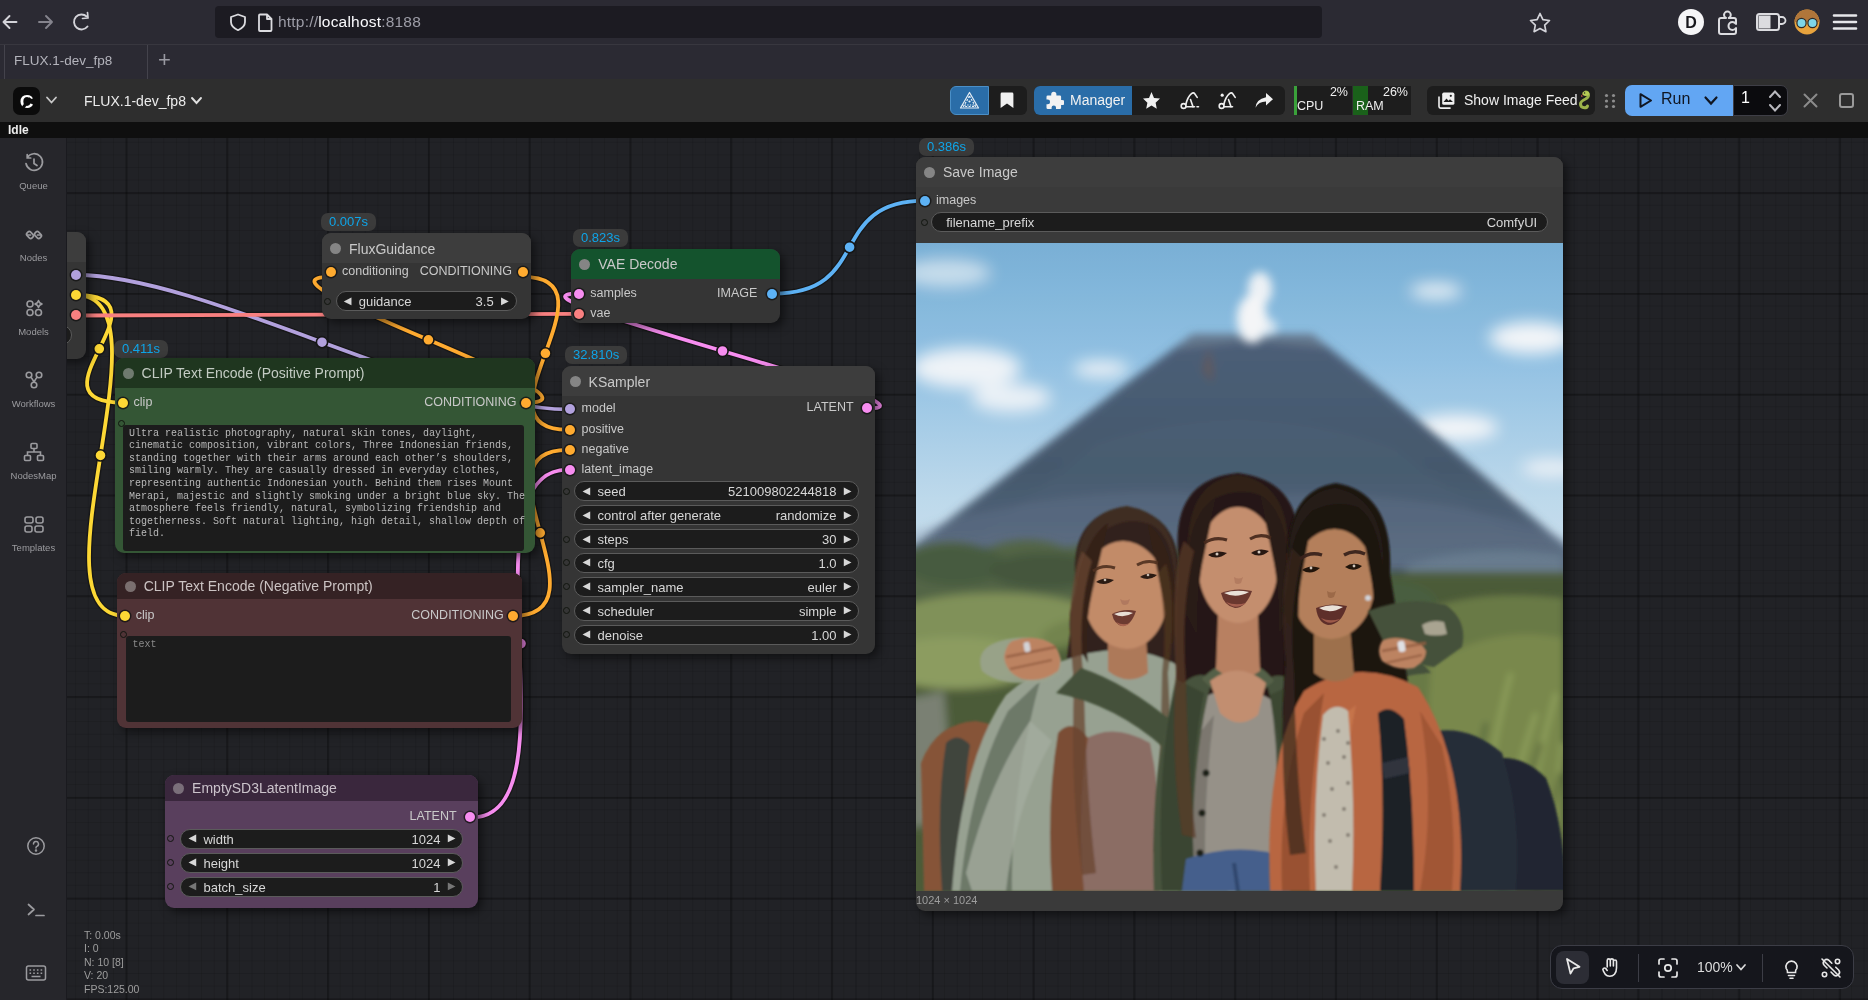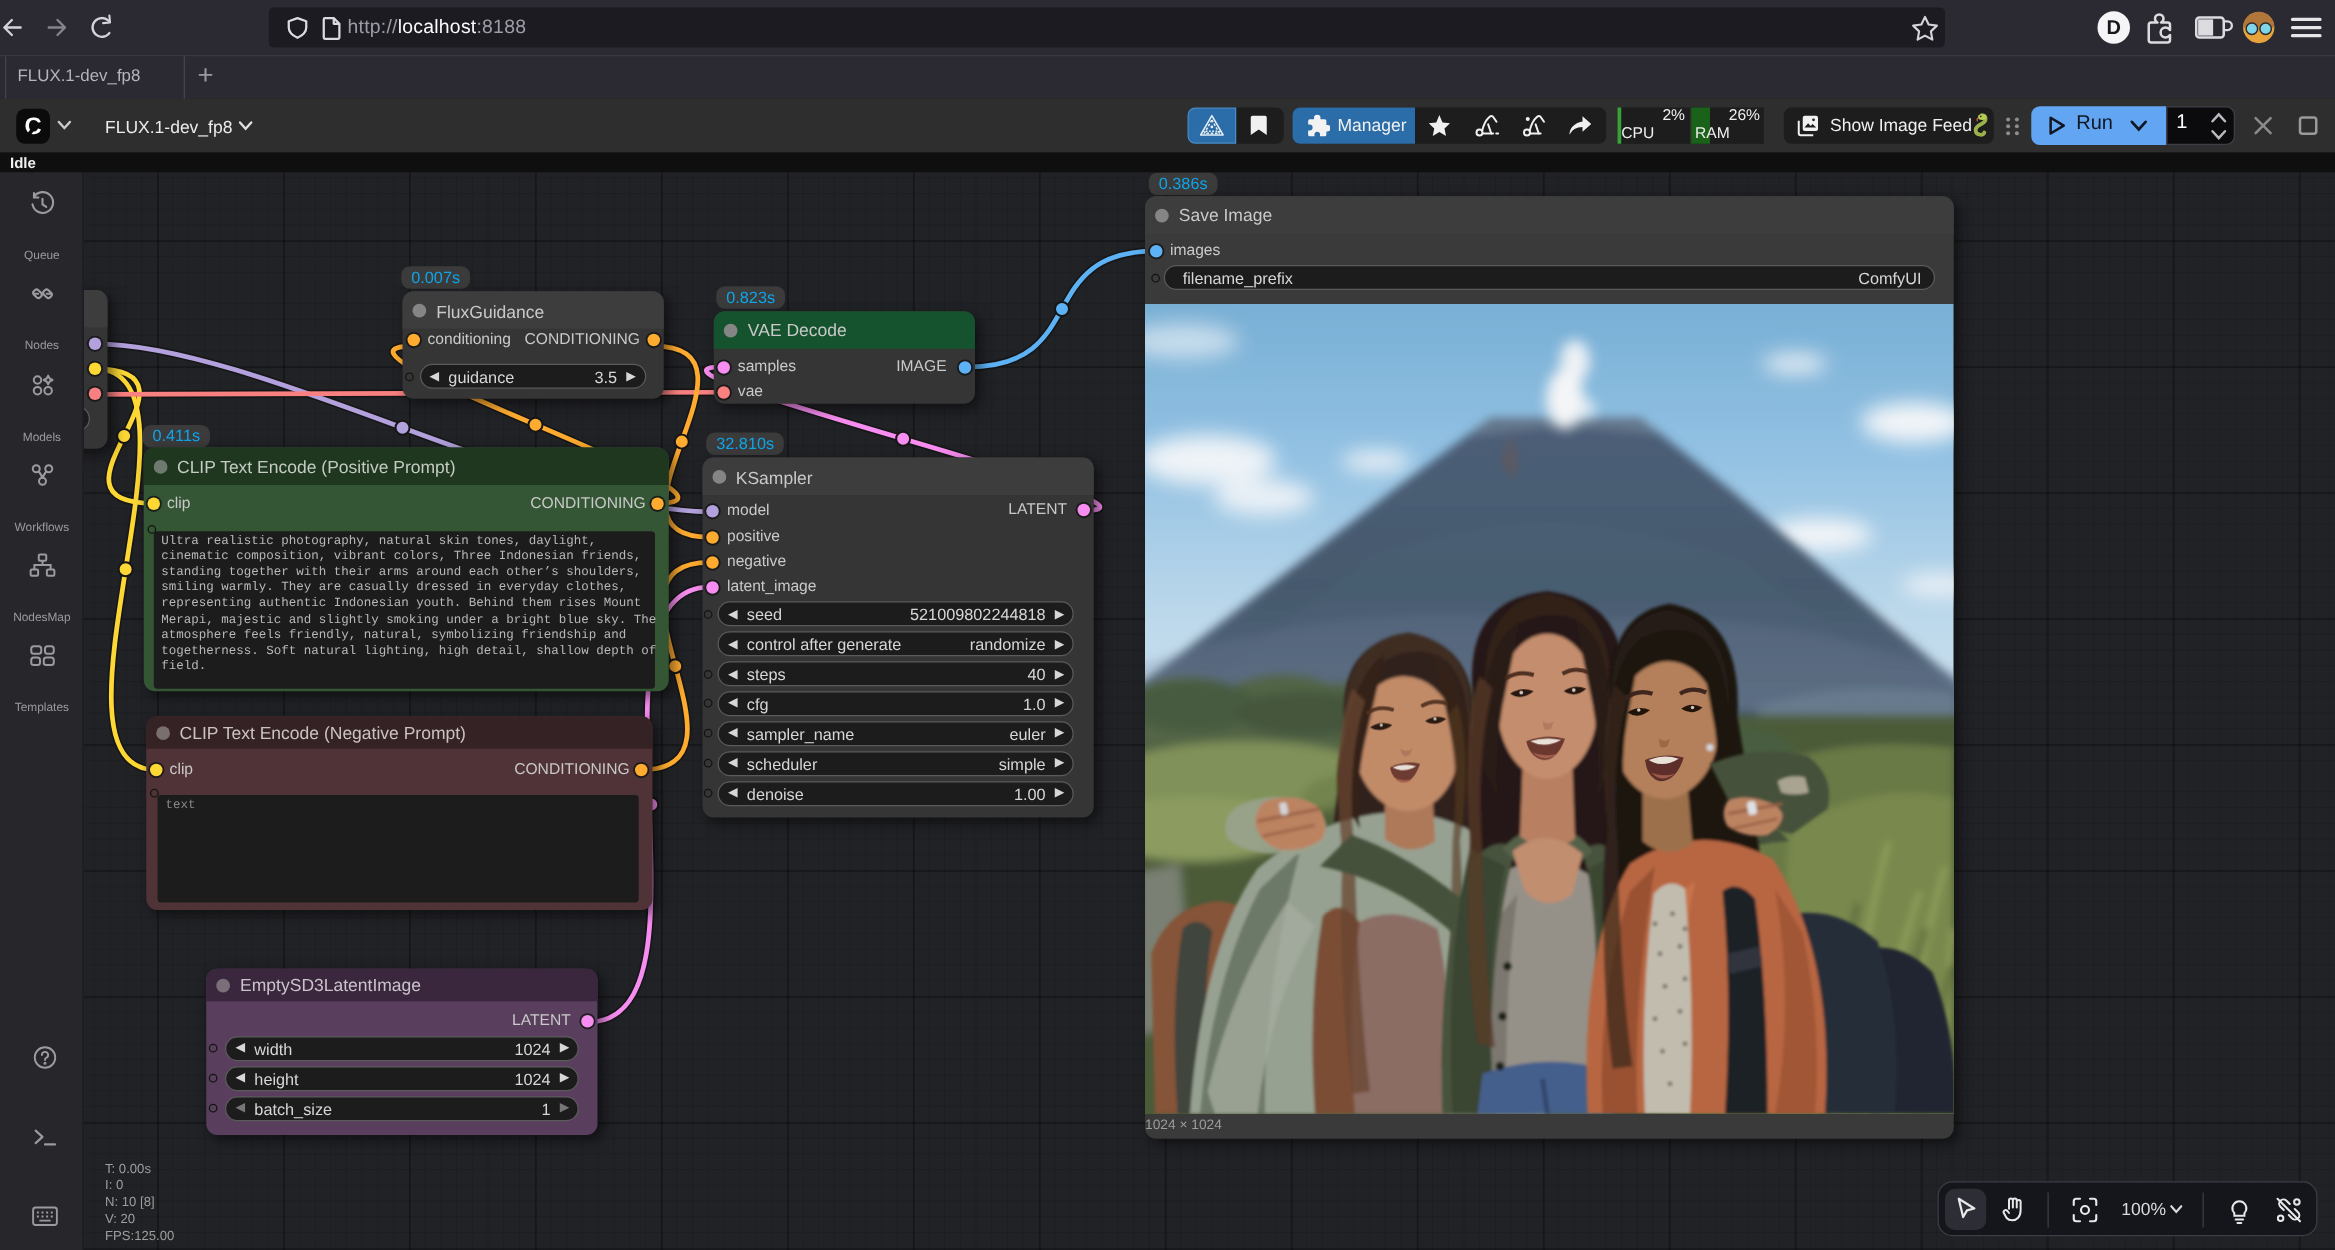--- a/index.html
+++ b/index.html
@@ -3,21 +3,21 @@
 <meta charset="utf-8">
 <style>
   * { margin:0; padding:0; box-sizing:border-box; }
   html,body { width:1868px; height:1000px; overflow:hidden; background:#1f1f1f;
     font-family:"Liberation Sans", sans-serif; }
   .abs { position:absolute; }
   #stage { position:relative; width:1868px; height:1000px; }
 
   
   #topbar { position:absolute; left:0; top:0; width:1868px; height:44px; background:#2b2a33; }
-  #urlbar { position:absolute; left:215px; top:6px; width:1341px; height:32px; background:#1c1b22; border-radius:4px; color:#9a9aa5; font-size:15px; }
+  #urlbar { position:absolute; left:215px; top:6px; width:1107px; height:32px; background:#1c1b22; border-radius:4px; color:#9a9aa5; font-size:15px; }
   #tabbar { position:absolute; left:0; top:44px; width:1868px; height:35px; background:#2b2a33; border-top:1px solid #38373f; }
   #comfybar { position:absolute; left:0; top:79px; width:1868px; height:43px; background:#2e2e2e; }
   #idlebar { position:absolute; left:0; top:122px; width:1868px; height:16px; background:#0f0f0f; }
   #idlebar span { position:absolute; left:8px; top:1px; color:#efefef; font-size:12px; font-weight:bold; }
 
   
   #canvas { position:absolute; left:0; top:138px; width:1868px; height:862px; background:#212226; overflow:hidden;
     background-image:
       linear-gradient(rgba(0,0,0,0.26) 1.5px, transparent 1.5px),
       linear-gradient(90deg, rgba(0,0,0,0.26) 1.5px, transparent 1.5px),
@@ -37,21 +37,21 @@
   .pill .lab { position:absolute; left:22px; top:2px; }
   .pill .val { position:absolute; right:22px; top:2px; }
   .pill .la { position:absolute; left:7px; top:2.5px; font-size:10px; color:#d7d7d7; }
   .pill .ra { position:absolute; right:7px; top:2.5px; font-size:10px; color:#d7d7d7; }
   .badge { position:absolute; height:18px; border-radius:7px; background:#3b3b3b; color:#0ea5e9; font-size:13px; padding:1px 8px 0 8px; }
   .ta { position:absolute; background:#1c1c1c; border-radius:3px; color:#b8b8b8; font-family:"Liberation Mono", monospace; font-size:10px; line-height:12.55px; padding:3px 0 0 6px; white-space:pre; }
 
   
   #sidebar { position:absolute; left:0; top:138px; width:67px; height:862px; background:#26262b; border-right:1px solid #1a1a1f; }
   .sbitem { position:absolute; left:0; width:67px; text-align:center; color:#9b9b9f; }
-  .sbitem .lbl { font-size:9.5px; display:block; margin-top:20px; }
+  .sbitem .lbl { font-size:9.5px; display:block; margin-top:2px; }
 </style>
 </head>
 <body>
 <div id="stage">
   <div id="topbar">
 
     <svg class="abs" style="left:0px;top:6px" width="200" height="32" viewBox="0 0 200 32">
       <g stroke="#d3d3d9" stroke-width="1.9" fill="none" stroke-linecap="round" stroke-linejoin="round">
         <path d="M3.5 16 H16.5 M9.5 10 L3.5 16 L9.5 22"></path>
         <path d="M39 16 H52 M46 10 L52 16 L46 22" stroke="#85848d"></path>
@@ -315,21 +315,21 @@
       <div class="wdot" style="left:1.9px;top:121.6px"></div>
       <div class="pill" style="left:12.9px;top:139px;width:285px">
           <span class="la">◀</span>
           <span class="lab">control after generate</span>
           <span class="val">randomize</span>
           <span class="ra">▶</span>
         </div>
       <div class="pill" style="left:12.9px;top:162.9px;width:285px">
           <span class="la">◀</span>
           <span class="lab">steps</span>
-          <span class="val">40</span>
+          <span class="val">30</span>
           <span class="ra">▶</span>
         </div>
       <div class="wdot" style="left:1.9px;top:169.4px"></div>
       <div class="pill" style="left:12.9px;top:186.8px;width:285px">
           <span class="la">◀</span>
           <span class="lab">cfg</span>
           <span class="val">1.0</span>
           <span class="ra">▶</span>
         </div>
       <div class="wdot" style="left:1.9px;top:193.3px"></div>

